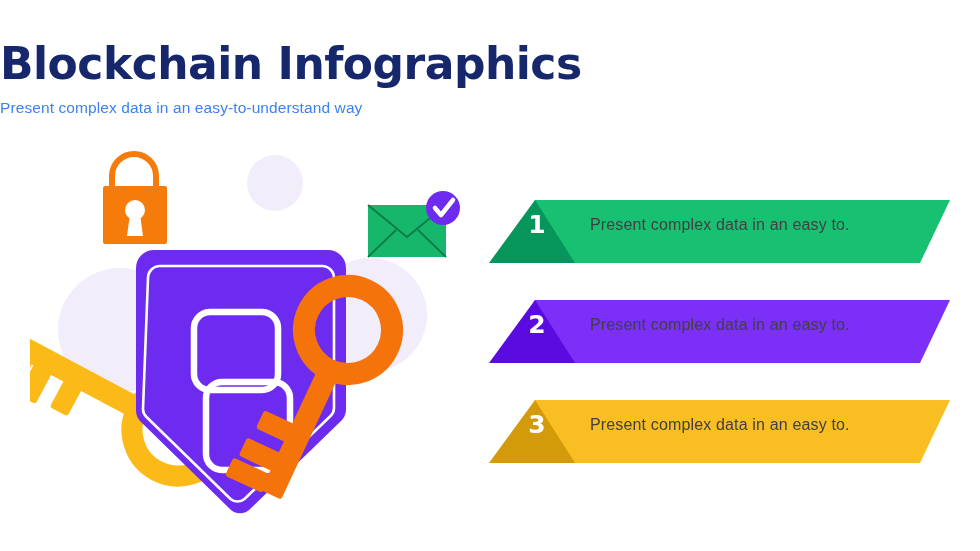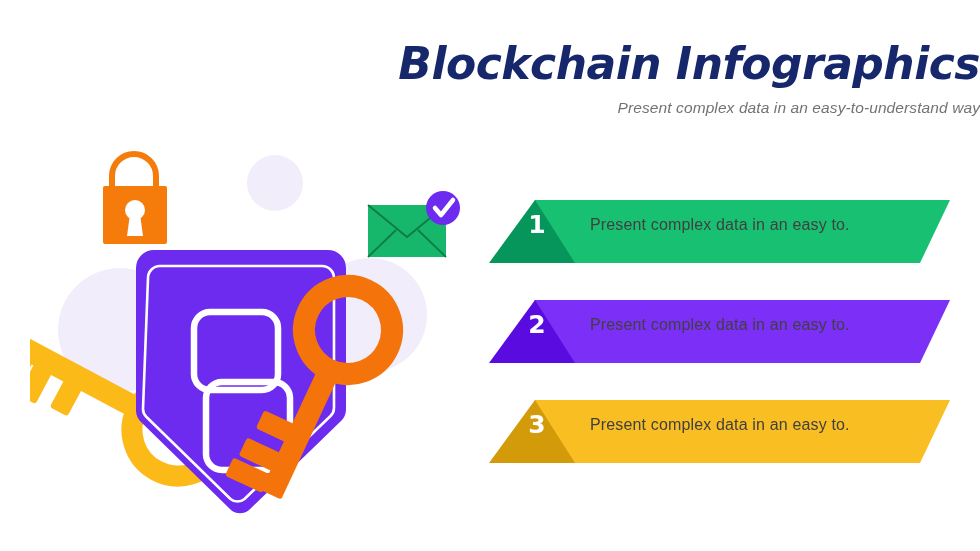--- a/index.html
+++ b/index.html
@@ -19,38 +19,37 @@
     background: #ffffff;
     overflow: hidden;
   }
 
   
   .header {
     position: absolute;
     left: 0;
     top: 38px;
     width: 980px;
-    text-align: right;
-    font-style: italic;
+    text-align: left;
   }
   .title {
     margin: 0;
     font-size: 44px;
     line-height: 52px;
     font-weight: bold;
     letter-spacing: -0.5px;
     color: #16276B;
     font-family: "DejaVu Sans", "Liberation Sans", sans-serif;
   }
   .subtitle {
     margin: 8px 0 0 0;
     font-size: 15.5px;
     line-height: 20px;
     font-weight: normal;
-    color: #737373;
+    color: #3b82f6;
     letter-spacing: 0.1px;
   }
 
   
   .illustration {
     position: absolute;
     left: 30px;
     top: 130px;
     width: 450px;
     height: 400px;

